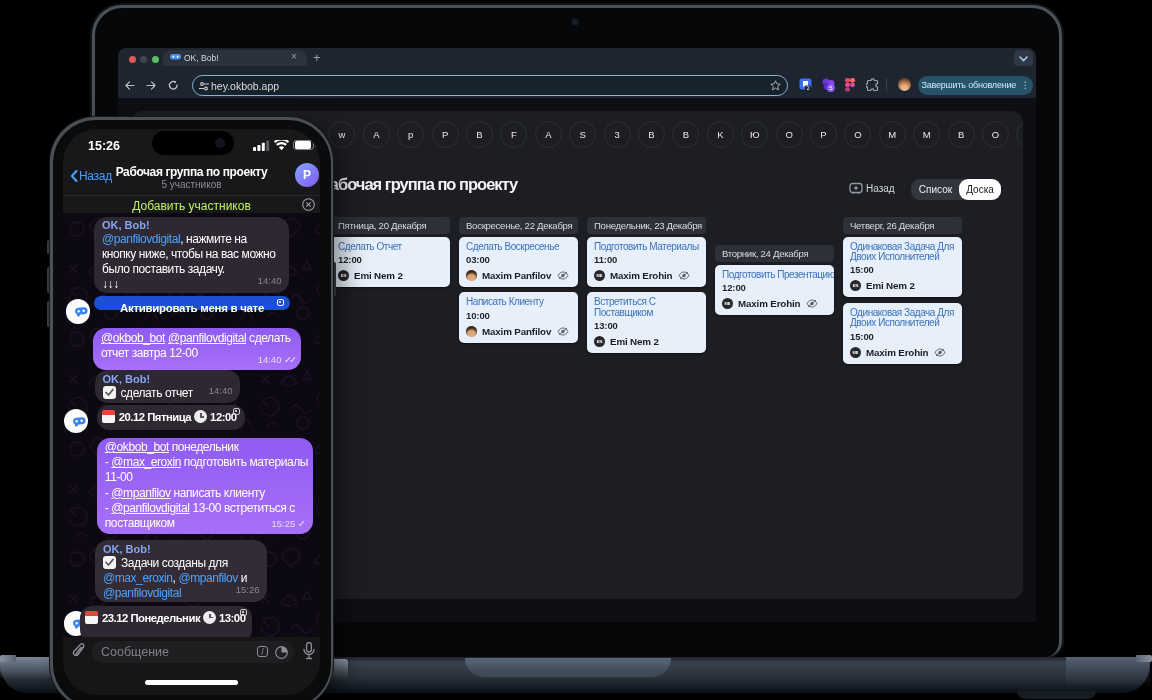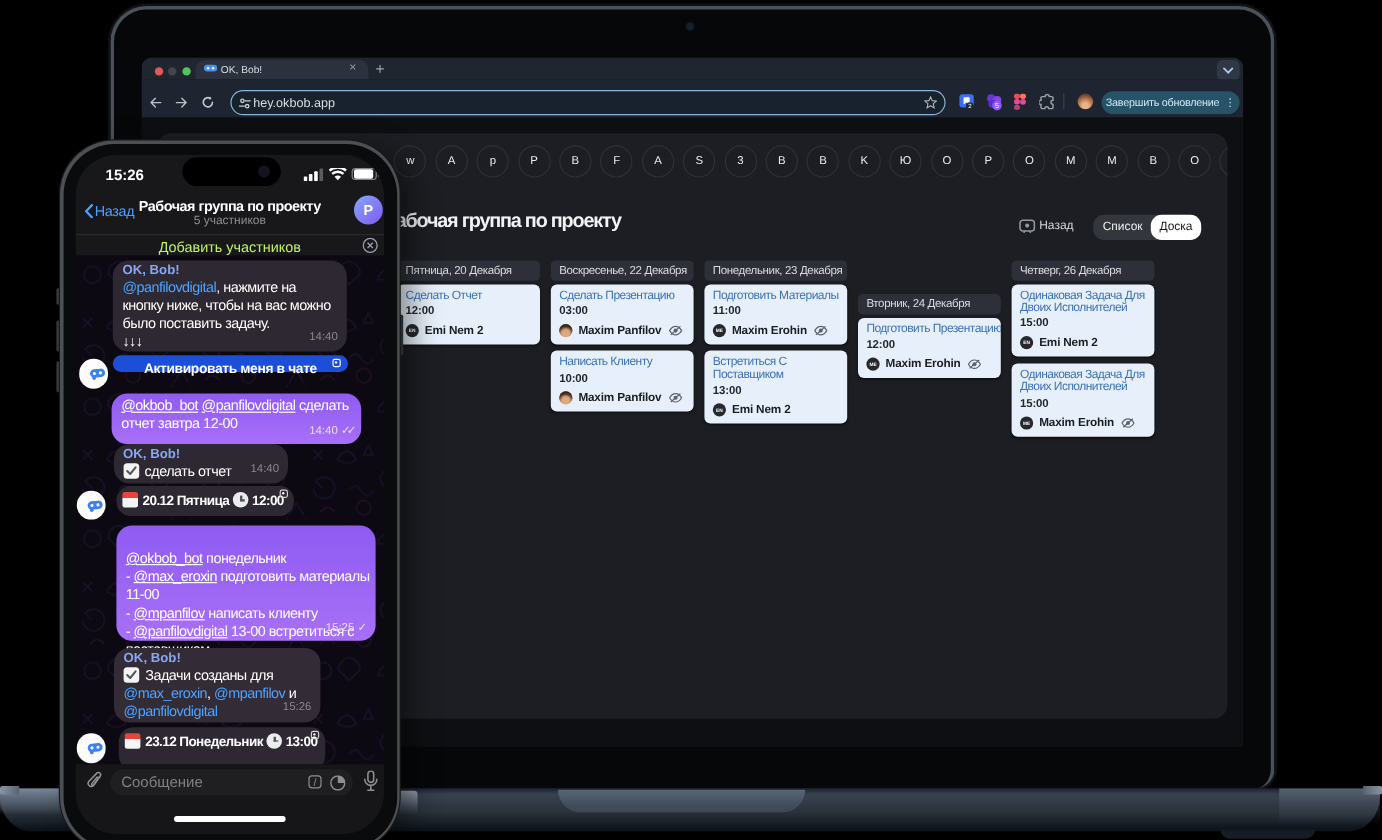--- a/index.html
+++ b/index.html
@@ -238,21 +238,21 @@
             <div class="ctm">12:00</div>
             <div class="crow">
               <div class="cav ">EN</div>
               <div class="cnm">Emi Nem 2</div>
             </div>
           </div>
         </div>
         <div class="abs col" style="left:328px;">
           <div class="colhdr">Воскресенье, 22 Декабря</div>
           <div class="card">
-            <div class="ct">Сделать Презентацию</div>
+            <div class="ct">Сделать Воскресенье</div>
             <div class="ctm">03:00</div>
             <div class="crow">
               <div class="cav cavp"></div>
               <div class="cnm">Maxim Panfilov</div>
               <svg class="ceye" width="12" height="9" viewBox="0 0 12 9">
                 <path d="M1 4.5 C2.6 1.8 4.2 1 6 1 C7.8 1 9.4 1.8 11 4.5 C9.4 7.2 7.8 8 6 8 C4.2 8 2.6 7.2 1 4.5 Z" fill="none" stroke="#5c636d" stroke-width="1"></path>
                 <circle cx="6" cy="4.5" r="1.7" fill="#5c636d"></circle>
                 <path d="M2 8 L10 1" stroke="#5c636d" stroke-width="1"></path>
               </svg>
             </div>
@@ -453,21 +453,21 @@
             <rect x="9" y="7" width="12.5" height="7" rx="3.5" fill="#3b82ee"></rect>
             <circle cx="12.6" cy="10.5" r="1.3" fill="#fff"></circle>
             <circle cx="17.6" cy="10.5" r="1.3" fill="#fff"></circle>
             <circle cx="12" cy="14.2" r="1.6" fill="#3b82ee"></circle>
           </g>
         </svg></div>
       <div class="dpill" style="left:33.8px;top:192px;width:148px;height:24.5px;">
         <div style="position:absolute;left:5px;top:5px;"><span class="cal"></span>20.12 Пятница<span class="clk"></span>12:00</div>
         <div class="miniic" style="right:5px;top:3px;border-color:#cfcfd4;"></div>
       </div>
-      <div class="bub out" style="left:33.8px;top:225px;width:216px;height:96px;padding:20px 8px;">
+      <div class="bub out" style="left:33.8px;top:225px;width:216px;height:96px;padding:2px 8px;">
         <div><span class="mnu">@okbob_bot</span> понедельник</div>
         <div>- <span class="mnu">@max_eroxin</span> подготовить материалы</div>
         <div>11-00</div>
         <div>- <span class="mnu">@mpanfilov</span> написать клиенту</div>
         <div>- <span class="mnu">@panfilovdigital</span> 13-00 встретиться с</div>
         <div>поставщиком</div>
         <div class="btime wtime" style="right:7px;bottom:3px;">15:25 ✓</div>
       </div>
       <div class="bub in" style="left:32px;top:326.5px;width:171.5px;height:62px;padding:3px 8px;background:#332b35;">
         <div class="bname" style="line-height:13px;">OK, Bob!</div>
@@ -479,21 +479,21 @@
         <div class="btime" style="right:7px;bottom:4px;">15:26</div>
       </div>
       <div class="botav" style="left:0.5px;top:398px;"><svg width="24.5" height="24.5" viewBox="0 0 24.5 24.5">
           <g transform="translate(0,1.5) rotate(-6 15 10)">
             <rect x="9" y="7" width="12.5" height="7" rx="3.5" fill="#3b82ee"></rect>
             <circle cx="12.6" cy="10.5" r="1.3" fill="#fff"></circle>
             <circle cx="17.6" cy="10.5" r="1.3" fill="#fff"></circle>
             <circle cx="12" cy="14.2" r="1.6" fill="#3b82ee"></circle>
           </g>
         </svg></div>
-      <div class="dpill" style="left:36px;top:392.5px;width:172px;height:36px;">
+      <div class="dpill" style="left:17px;top:392.5px;width:172px;height:36px;">
         <div style="position:absolute;left:5px;top:5px;"><span class="cal"></span>23.12 Понедельник<span class="clk"></span>13:00</div>
         <div class="miniic" style="right:5px;top:3px;border-color:#cfcfd4;"></div>
       </div>
     </div>
   <div class="abs" id="pinput"></div>
   <svg class="abs" style="left:9px;top:514px" width="15" height="17" viewBox="0 0 15 17">
       <path d="M11.5 4 L6 11.5 a2.6 2.6 0 0 1 -4.2 -3 L8.5 1.5 a1.8 1.8 0 0 1 3 2 L6 11 a0.9 0.9 0 0 1 -1.5 -1 L9 4.5" stroke="#8e8e93" stroke-width="1.3" fill="none" stroke-linecap="round"></path>
     </svg>
   <div class="abs" id="msgpill"></div>
   <div class="abs" style="left:38px;top:515.5px;color:#7f7f85;font-size:12.5px;">Сообщение</div>

